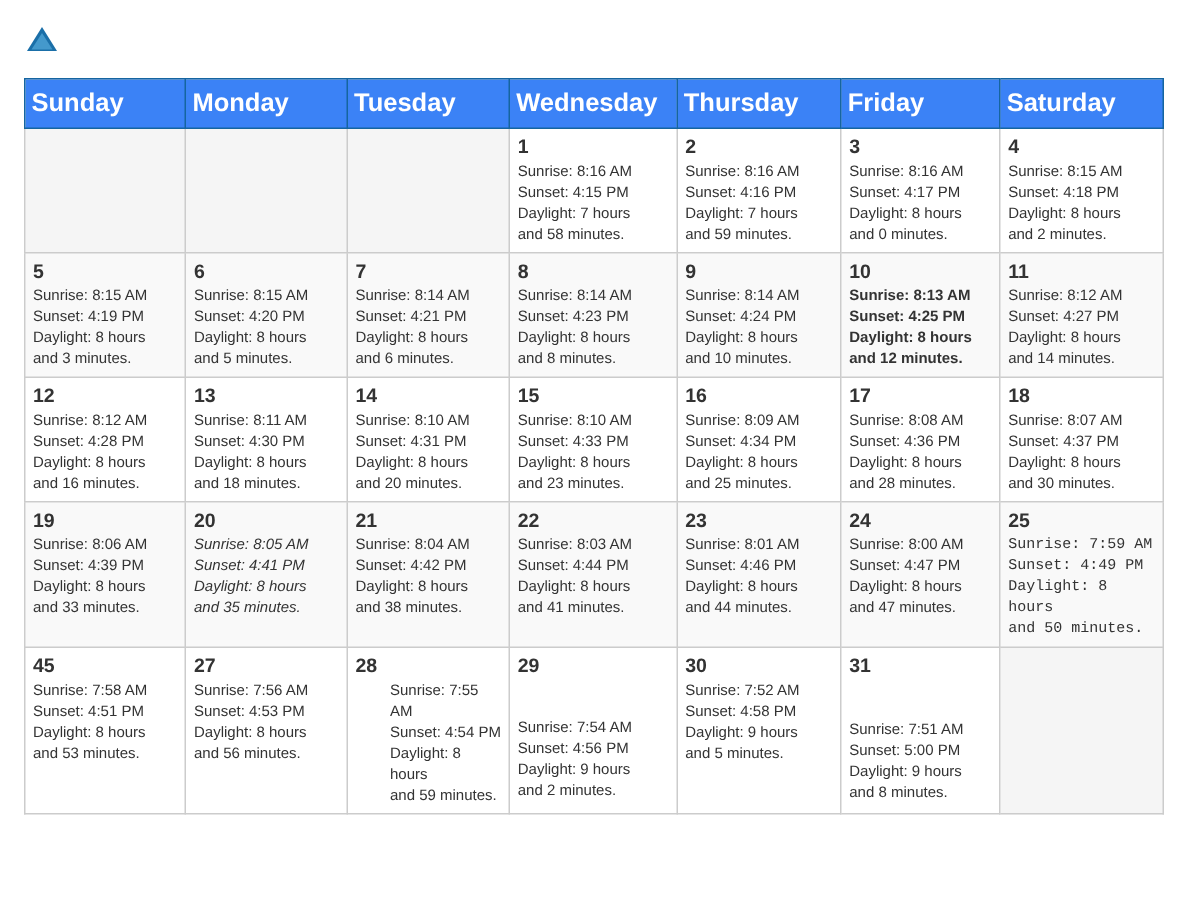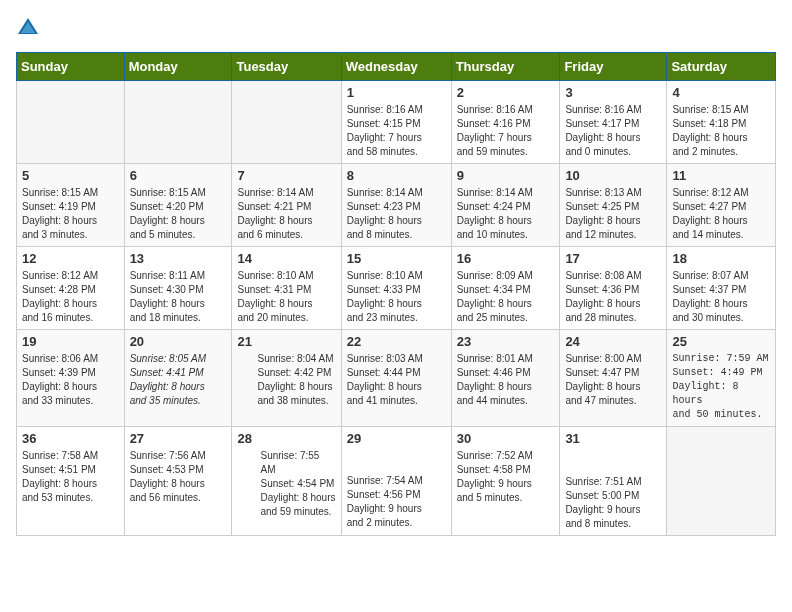--- a/index.html
+++ b/index.html
@@ -51,23 +51,23 @@
     .location {
       font-size: 14px;
       color: #555;
     }
     .calendar {
       width: 100%;
       border-collapse: collapse;
       border: 1px solid #ccc;
     }
     .calendar th {
-      background: #4d7c0f;
+      background: #3b82f6;
       color: #fff;
-      font-size: 13px;
+      font-size: 17px;
       font-weight: bold;
       padding: 6px 4px;
       text-align: left;
       border: 1px solid #1565a0;
     }
     .calendar td {
       border: 1px solid #ccc;
       vertical-align: top;
       padding: 4px 5px;
       font-size: 10.5px;
@@ -189,21 +189,21 @@
         </td>
         <td>
           <div class="day-num">9</div>
           <div class="day-info" style="white-space: pre-line;">Sunrise: 8:14 AM
 Sunset: 4:24 PM
 Daylight: 8 hours
 and 10 minutes.</div>
         </td>
         <td>
           <div class="day-num">10</div>
-          <div class="day-info" style="white-space: pre-line;">Sunrise: 8:13 AM
+          <div class="day-info" style="white-space: pre-line; font-weight: bold;">Sunrise: 8:13 AM
 Sunset: 4:25 PM
 Daylight: 8 hours
 and 12 minutes.</div>
         </td>
         <td>
           <div class="day-num">11</div>
           <div class="day-info" style="white-space: pre-line;">Sunrise: 8:12 AM
 Sunset: 4:27 PM
 Daylight: 8 hours
 and 14 minutes.</div>
@@ -270,21 +270,21 @@
         </td>
         <td>
           <div class="day-num">20</div>
           <div class="day-info" style="white-space: pre-line; font-style: italic;">Sunrise: 8:05 AM
 Sunset: 4:41 PM
 Daylight: 8 hours
 and 35 minutes.</div>
         </td>
         <td>
           <div class="day-num">21</div>
-          <div class="day-info" style="white-space: pre-line; margin-left: 20px;">Sunrise: 8:04 AM
+          <div class="day-info" style="white-space: pre-line;">Sunrise: 8:04 AM
 Sunset: 4:42 PM
 Daylight: 8 hours
 and 38 minutes.</div>
         </td>
         <td>
           <div class="day-num">22</div>
           <div class="day-info" style="white-space: pre-line;">Sunrise: 8:03 AM
 Sunset: 4:44 PM
 Daylight: 8 hours
 and 41 minutes.</div>
@@ -306,21 +306,21 @@
         <td>
           <div class="day-num">25</div>
           <div class="day-info" style="white-space: pre-line; font-family: Liberation Mono, monospace;">Sunrise: 7:59 AM
 Sunset: 4:49 PM
 Daylight: 8 hours
 and 50 minutes.</div>
         </td>
       </tr>
       <tr>
         <td>
-          <div class="day-num">36</div>
+          <div class="day-num">45</div>
           <div class="day-info" style="white-space: pre-line;">Sunrise: 7:58 AM
 Sunset: 4:51 PM
 Daylight: 8 hours
 and 53 minutes.</div>
         </td>
         <td>
           <div class="day-num">27</div>
           <div class="day-info" style="white-space: pre-line;">Sunrise: 7:56 AM
 Sunset: 4:53 PM
 Daylight: 8 hours

